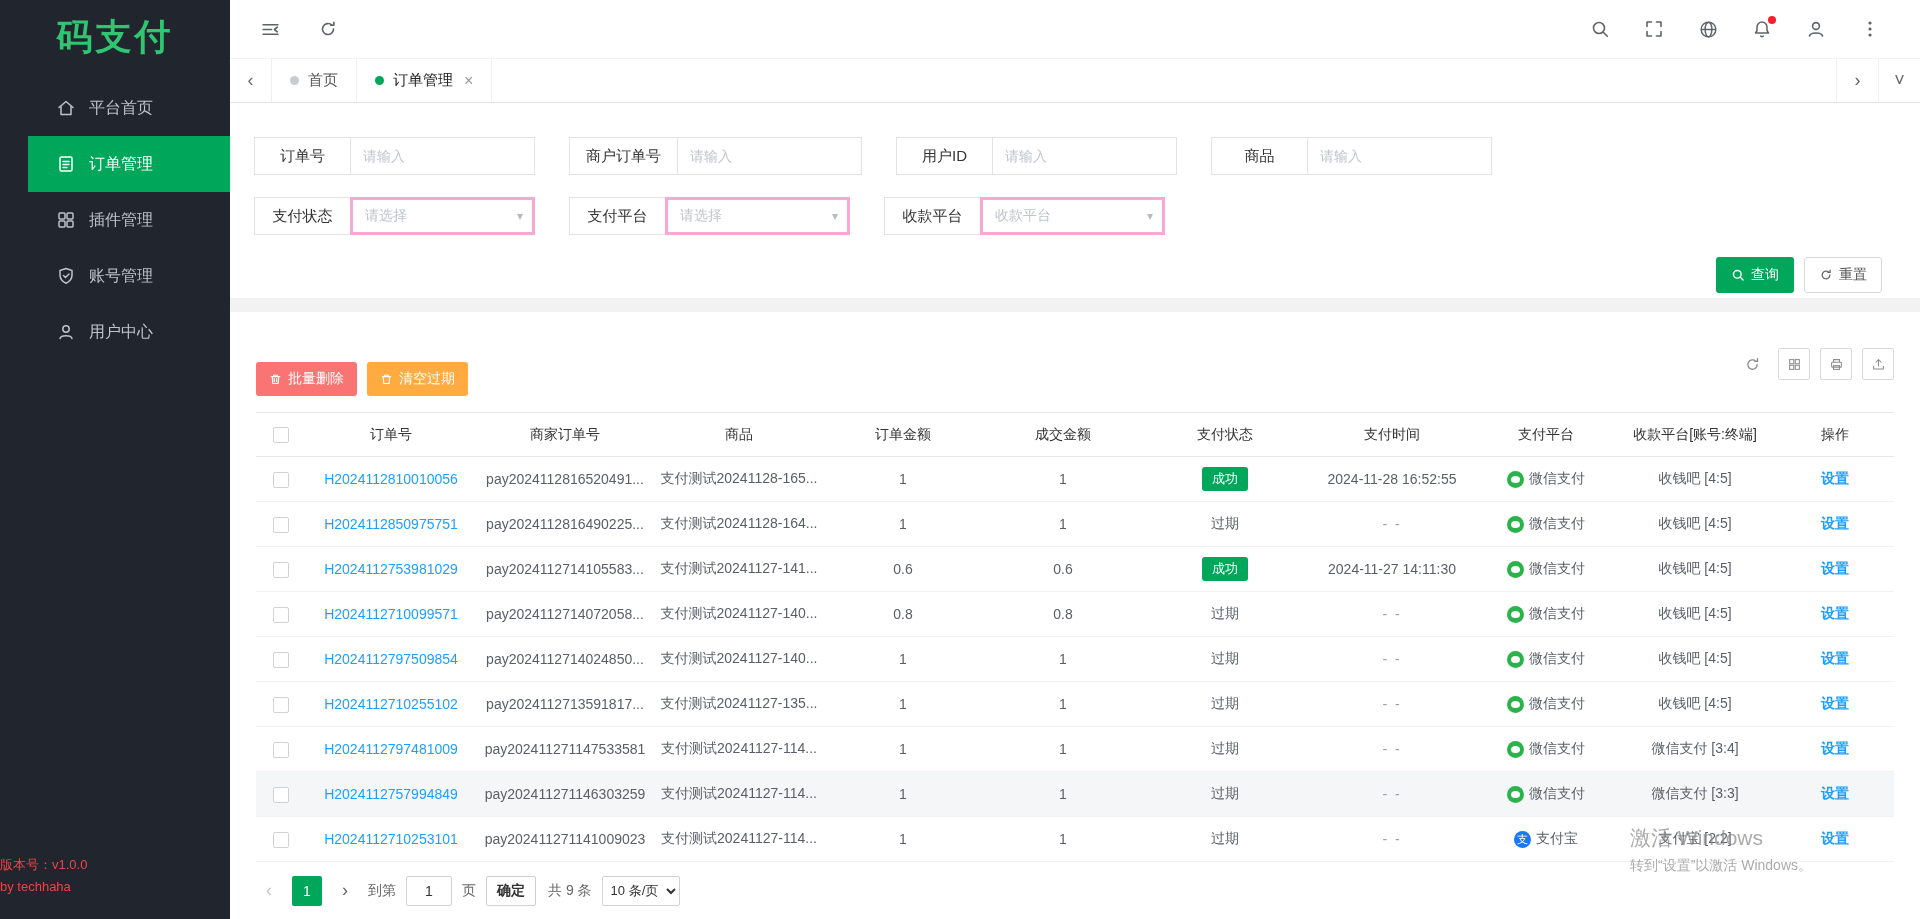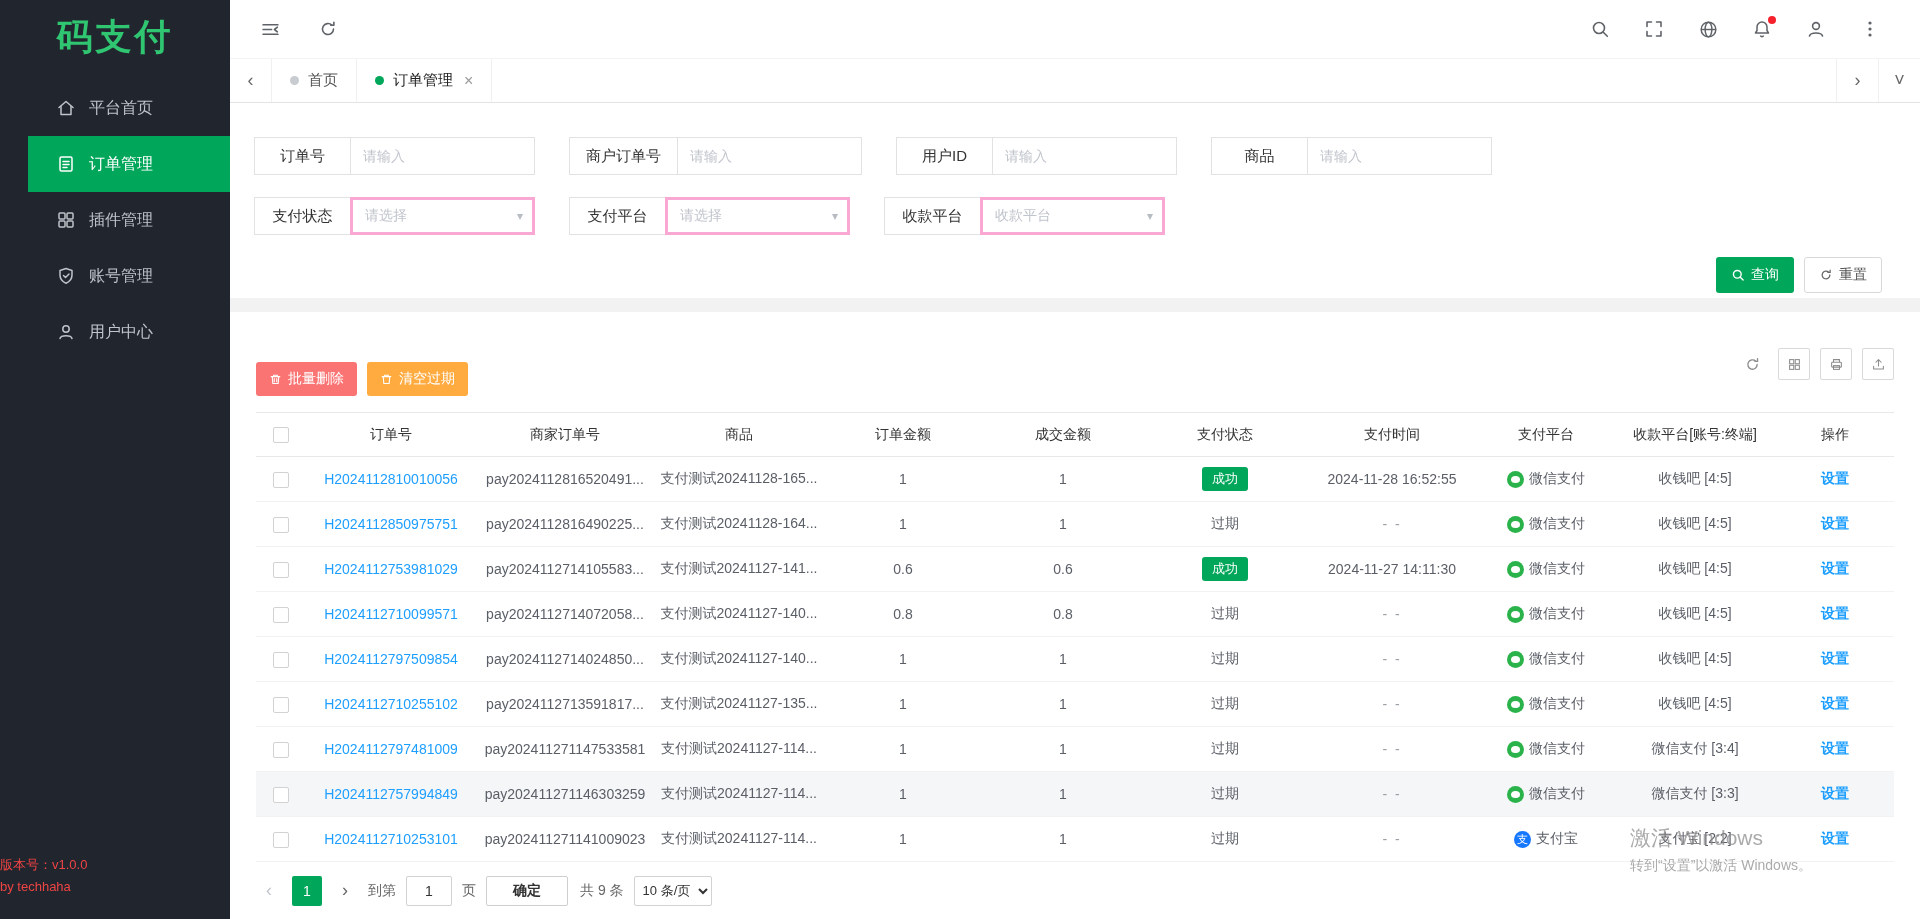--- a/index.html
+++ b/index.html
@@ -95,21 +95,21 @@
   .picon.alipay { background:#1677ff; }
 
   .pagination { height:57px; display:flex; align-items:center; gap:10px; font-size:14px; color:#666; }
   .pg-nav { width:26px; text-align:center; font-size:18px; cursor:pointer; }
   .pg-prev { color:#c0c4cc; }
   .pg-next { color:#666; }
   .pg-num { width:30px; height:30px; display:flex; align-items:center; justify-content:center; background:#00a65a;
     color:#fff; border-radius:2px; cursor:pointer; }
   .goto-input { width:46px; height:30px; border:1px solid #d2d2d2; border-radius:2px; text-align:center; font-size:14px;
     color:#333; outline:none; }
-  .pg-confirm { height:30px; padding:0 26px; background:#fff; border:1px solid #cfcfcf; border-radius:2px;
+  .pg-confirm { height:30px; padding:0 10px; background:#fff; border:1px solid #cfcfcf; border-radius:2px;
     font-weight:bold; color:#333; font-size:14px; cursor:pointer; }
   .pg-total { margin-left:2px; }
   .pg-size { height:30px; border:1px solid #d2d2d2; border-radius:2px; font-size:13px; color:#333; outline:none;
     background:#fff; padding:0 4px; cursor:pointer; }
 
   .watermark { position:absolute; left:1630px; top:824px; color:#8a8a8a; opacity:.72; pointer-events:none; z-index:50; }
   .watermark .l1 { font-size:21px; }
   .watermark .l2 { font-size:14px; margin-top:5px; }
 </style>
 </head>

